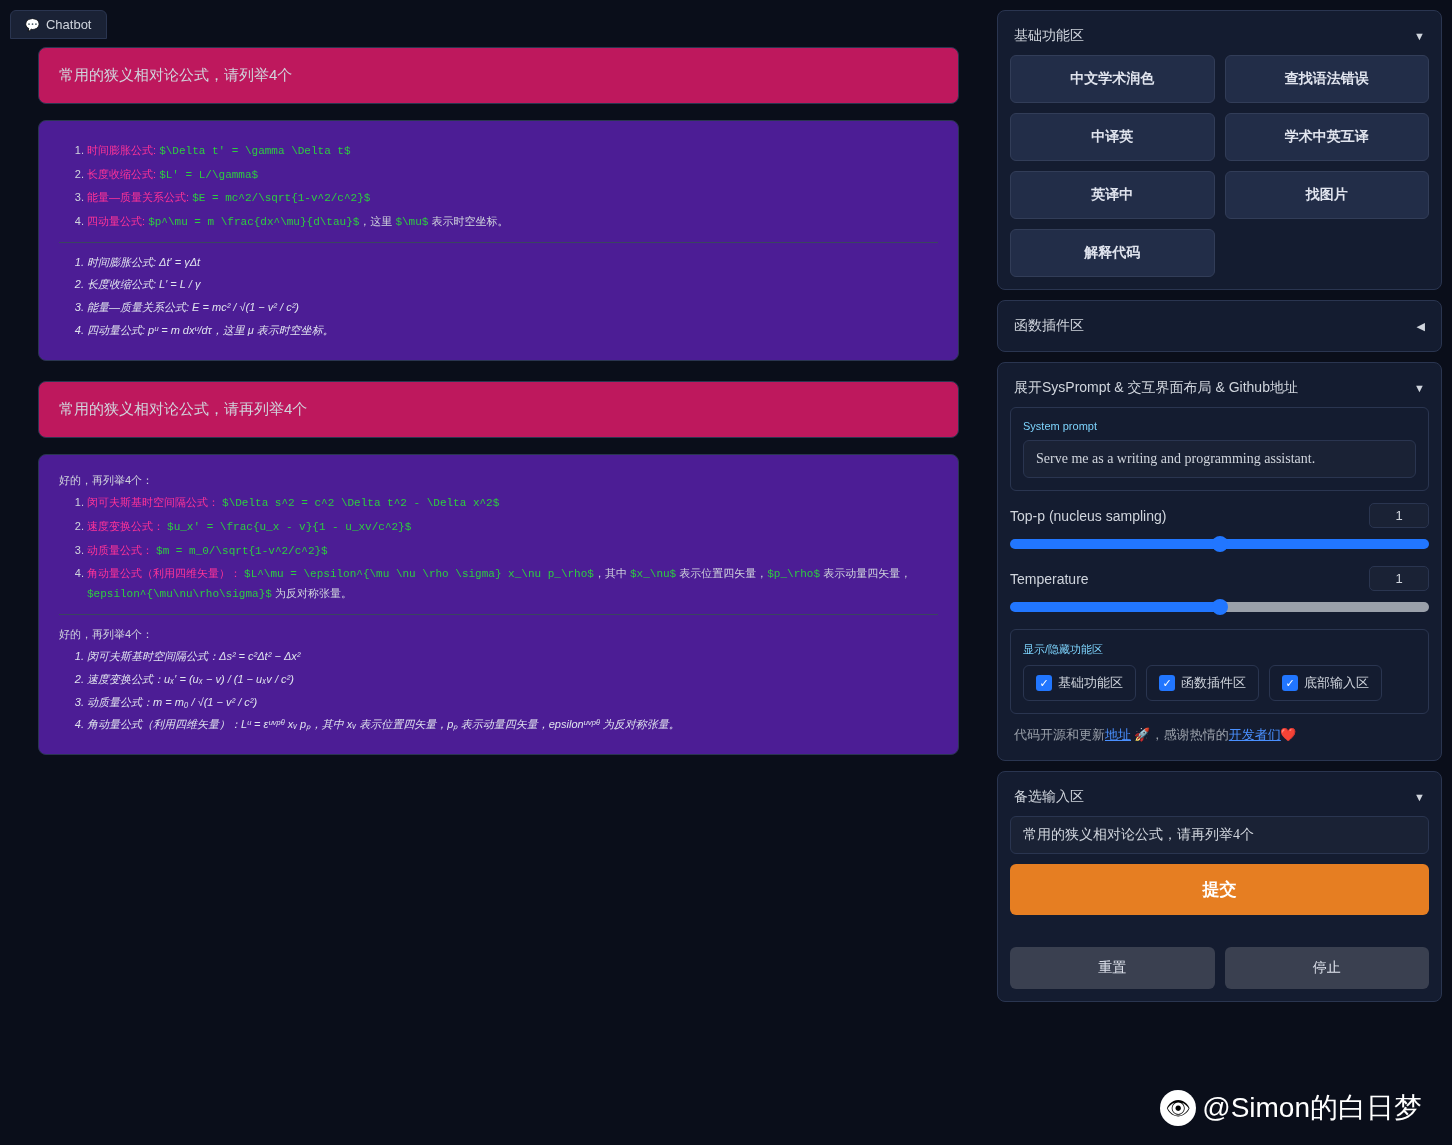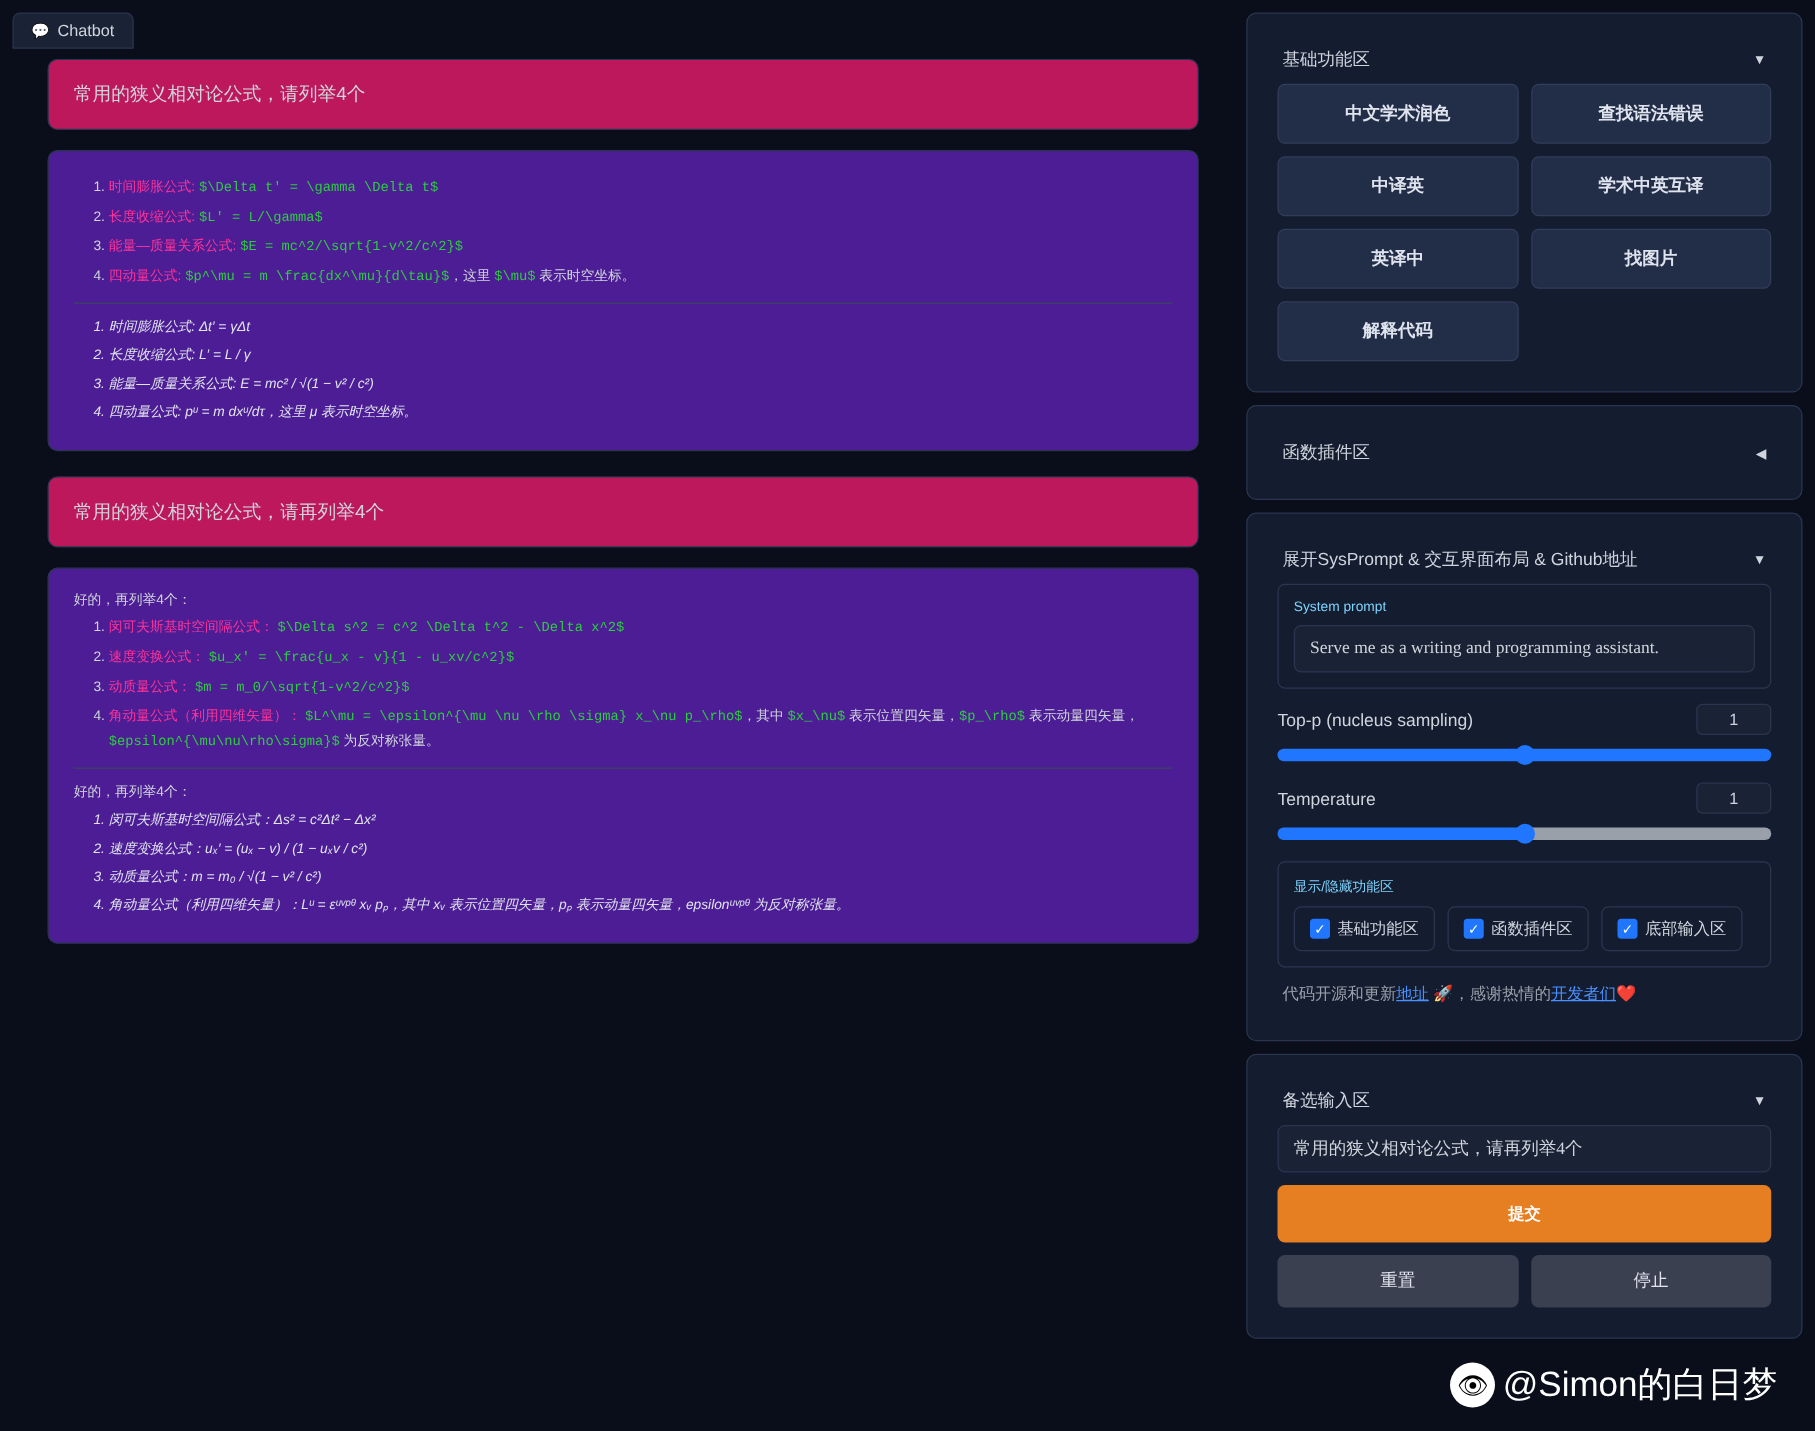--- a/index.html
+++ b/index.html
@@ -53,21 +53,21 @@
 .msg-bot hr { border: none; border-top: 1px solid #3a4560; margin: 10px 0; }
 
 .latex { color: #2ecc40; font-family: "Courier New", monospace; }
 .rendered { font-style: italic; color: #e0e4ee; }
 .label-txt { color: #ff3398; }
 
 .panel {
   background: #141c30;
   border: 1px solid #2a3550;
   border-radius: 8px;
-  padding: 24px;
+  padding: 12px;
 }
 .panel-header {
   display: flex;
   justify-content: space-between;
   align-items: center;
   font-size: 14px;
   padding: 4px 4px 10px 4px;
   cursor: pointer;
 }
 .panel-header .arrow { font-size: 11px; }
@@ -154,35 +154,36 @@
 .footer-txt { font-size: 13px; color: #9aa0aa; padding: 4px; }
 .footer-txt a { color: #4a90ff; text-decoration: underline; }
 
 .submit-btn {
   width: 100%;
   background: #e67e22;
   border: none;
   color: #fff;
   padding: 14px;
   border-radius: 6px;
-  font-size: 13px;
+  font-size: 17px;
   font-weight: 600;
   cursor: pointer;
   margin-top: 10px;
 }
 .dual-btn { display: flex; gap: 10px; margin-top: 10px; }
 .gray-btn {
   flex: 1;
   background: #3a4050;
   border: none;
   color: #e0e4ee;
   padding: 12px;
   border-radius: 6px;
   font-size: 14px;
   cursor: pointer;
+  margin-top: 22px;
 }
 
 .watermark {
   position: fixed;
   bottom: 18px;
   right: 30px;
   font-size: 28px;
   color: #fff;
   font-weight: 500;
   display: flex;

